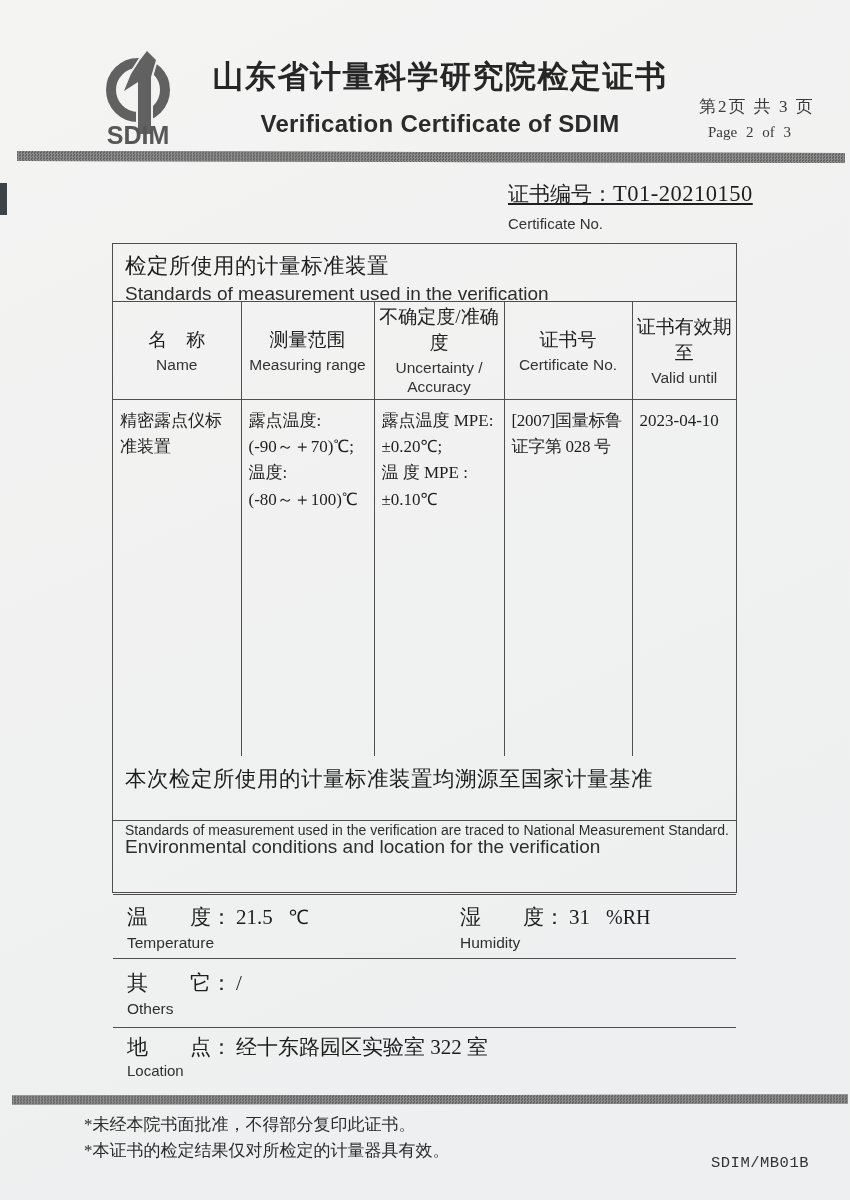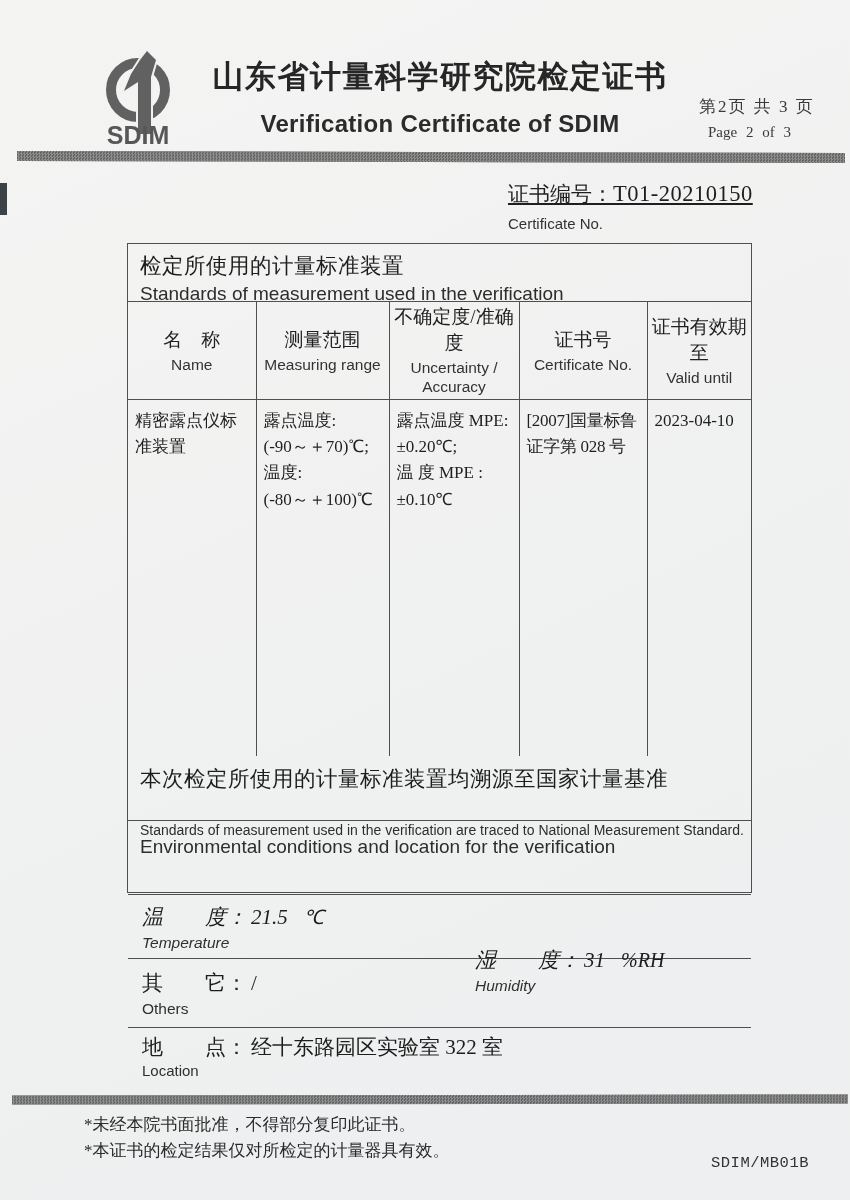--- a/index.html
+++ b/index.html
@@ -36,21 +36,21 @@
 
   .artifact { position:absolute; left:0; top:183px; width:7px; height:32px; background:#3d4246; }
 
   
   .certno { position:absolute; left:508px; top:180px; }
   .certno-line { font-family:"Liberation Serif", serif; font-size:21px; color:#1f1f1f; white-space:nowrap;text-decoration:underline; }
   .certno-line .num { font-size:22.5px; letter-spacing:0.5px; }
   .certno-en { margin-top:7px; font-size:15px; color:#333; }
 
   
-  .content-box { position:absolute; left:127px; top:243px; width:625px; height:650px;
+  .content-box { position:absolute; left:112px; top:243px; width:625px; height:650px;
                  border:1px solid #4f4f4f; }
   .sec { border-bottom:1px solid #4f4f4f; }
   .sec-title-zh { font-size:21.5px; color:#1d1d1d; letter-spacing:0.5px; }
   .sec-title-en { font-size:19px; color:#2d2d2d; margin-top:3px; white-space:nowrap; }
 
   .sec-a { height:58px; padding:7px 0 0 12px; }
   .sec-b { height:65px; padding:8px 0 0 12px; }
   .sec-b .sec-title-en { font-size:14px;margin-top:29px; }
   .sec-c { height:74px; padding:12px 0 0 12px; }
 
@@ -65,23 +65,23 @@
   .th-en { font-size:15.5px; color:#333; margin-top:2px; line-height:1.25; }
   table.std tbody tr { height:357px; }
   table.std td { vertical-align:top; padding:8px 5px 6px 7px;
                  font-family:"Liberation Serif", serif; font-size:17px;
                  color:#1f1f1f; line-height:1.55; }
   td.c-cert { font-size:15px; letter-spacing:-0.3px; }
   td.c-valid { font-size:17px; }
 
   
   .sec-env { height:64px; position:relative; }
-  .env-item { position:absolute; top:8px;font-style:italic; }
+  .env-item { position:absolute; top:8px; }
   .env-temp { left:14px; }
-  .env-hum  { left:347px;margin-top:43px; }
+  .env-hum  { left:347px; }
   .env-line { white-space:nowrap; }
   .env-label { font-size:21px; color:#1d1d1d; }
   .env-value { font-family:"Liberation Serif", serif; font-size:21px; color:#1d1d1d; margin-left:4px; }
   .env-unit  { font-family:"Liberation Serif", serif; font-size:20px; color:#1d1d1d; margin-left:16px; }
   .env-en { font-size:15.5px; color:#2f2f2f; margin-top:3px; }
 
   .sec-others { height:69px; padding:10px 0 0 14px; }
   .sec-location { height:55px; padding:5px 0 0 14px; border-bottom:none; }
   .sec-location .env-en { margin-top:1px; font-size:15px; }
 

